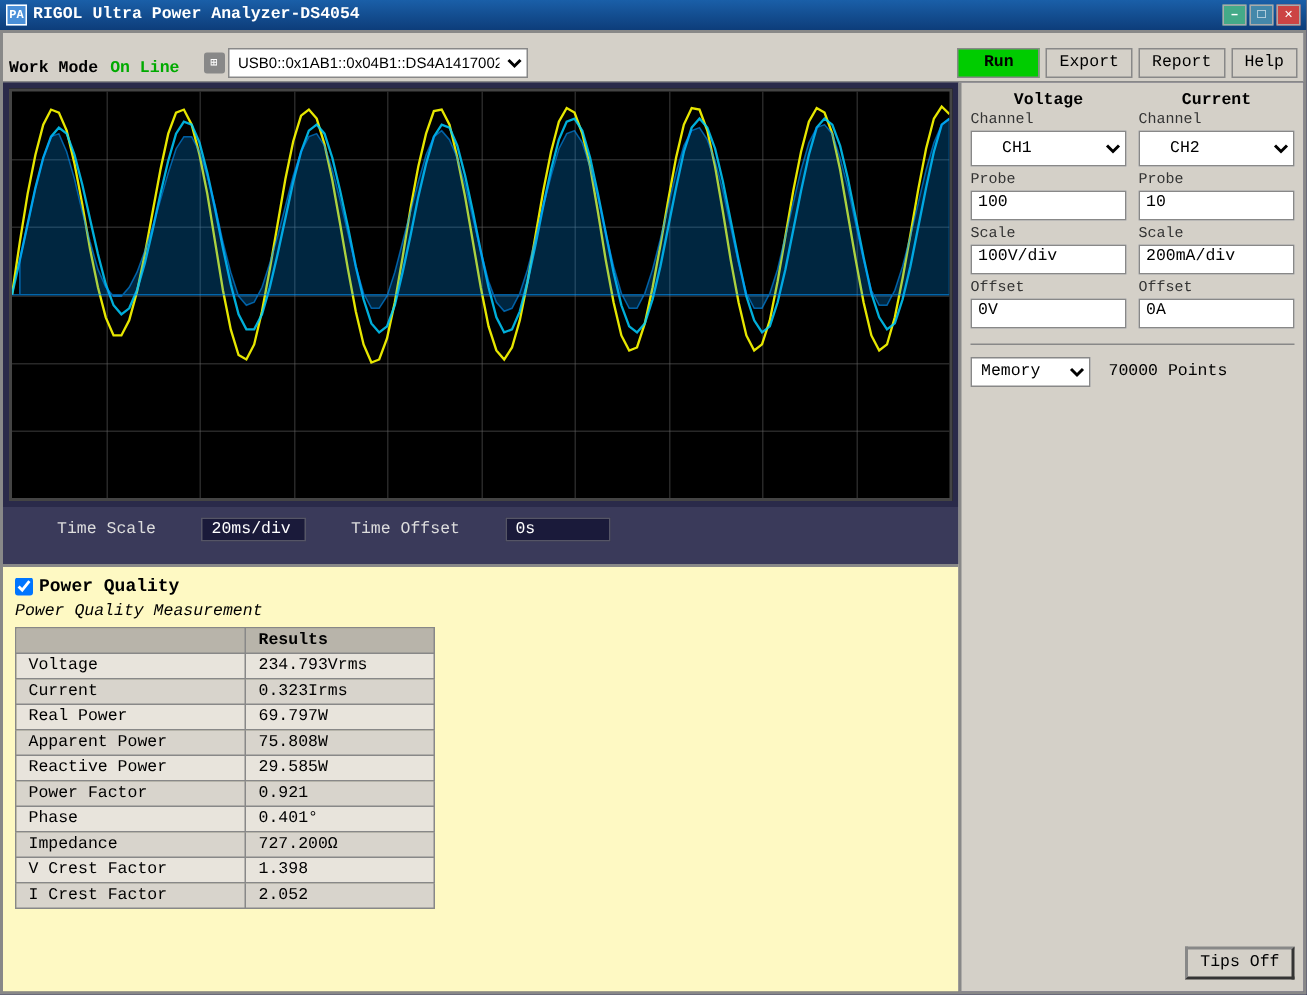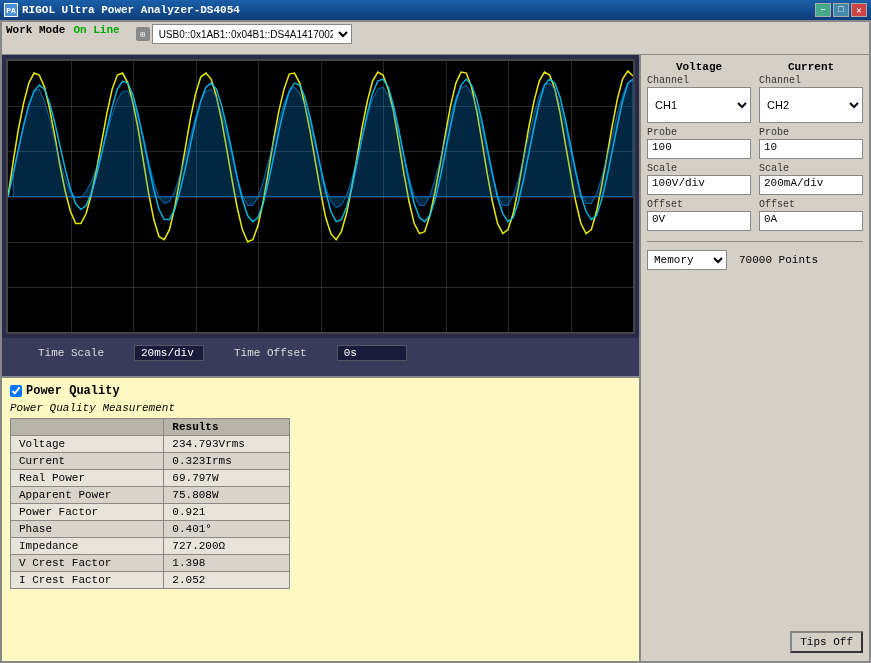--- a/index.html
+++ b/index.html
@@ -53,21 +53,21 @@
       height: 643px;
       display: flex;
       flex-direction: column;
     }
 
     
     .toolbar {
       background: #d4d0c8;
       height: 33px;
       display: flex;
-      align-items: flex-start;
+      align-items: flex-end;
       padding: 2px 4px;
       gap: 8px;
       border-bottom: 1px solid #888;
     }
     .work-mode-label {
       font-size: 11px; color: #000; font-weight: bold;
     }
     .online-badge {
       color: #00aa00; font-size: 11px; font-weight: bold;
       margin-right: 8px;
@@ -211,26 +211,26 @@
     .field-row {
       margin-bottom: 4px;
     }
     .field-label {
       font-size: 10px;
       color: #333;
       margin-bottom: 1px;
     }
     .field-select {
       width: 100%;
-      height: 36px;
+      height: 24px;
       font-size: 11px;
       background: white;
       border: 1px solid #888;
-      padding: 0 3px;
-      font-family: Liberation Sans, sans-serif;
+      padding: 0 16px;
+      font-family: Liberation Mono, monospace;
     }
     .field-value {
       background: white;
       border: 1px solid #888;
       font-size: 11px;
       padding: 1px 4px;
       width: 100%;
       height: 20px;
     }
 
@@ -340,20 +340,26 @@
 <div class="main-window">
 
   <div class="toolbar">
     <span class="work-mode-label">Work Mode</span>
     <span class="online-badge">On Line</span>
     <div class="usb-select-container">
       <div class="usb-icon">⊞</div>
       <select class="usb-select">
         <option>USB0::0x1AB1::0x04B1::DS4A141700291::INSTR</option>
       </select>
+    </div>
+    <div class="toolbar-buttons">
+      <button class="toolbar-btn btn-run">Run</button>
+      <button class="toolbar-btn btn-export">Export</button>
+      <button class="toolbar-btn btn-report">Report</button>
+      <button class="toolbar-btn btn-help">Help</button>
     </div>
   </div>
 
   <div class="content-area">
 
     <div class="scope-panel">
 
       <div class="scope-screen">
 
         <div class="grid-lines">
@@ -426,20 +432,24 @@
               </tr>
               <tr>
                 <td>Real Power</td>
                 <td>69.797W</td>
               </tr>
               <tr>
                 <td>Apparent Power</td>
                 <td>75.808W</td>
               </tr>
               <tr>
+                <td>Reactive Power</td>
+                <td>29.585W</td>
+              </tr>
+              <tr>
                 <td>Power Factor</td>
                 <td>0.921</td>
               </tr>
               <tr>
                 <td>Phase</td>
                 <td>0.401°</td>
               </tr>
               <tr>
                 <td>Impedance</td>
                 <td>727.200Ω</td>

